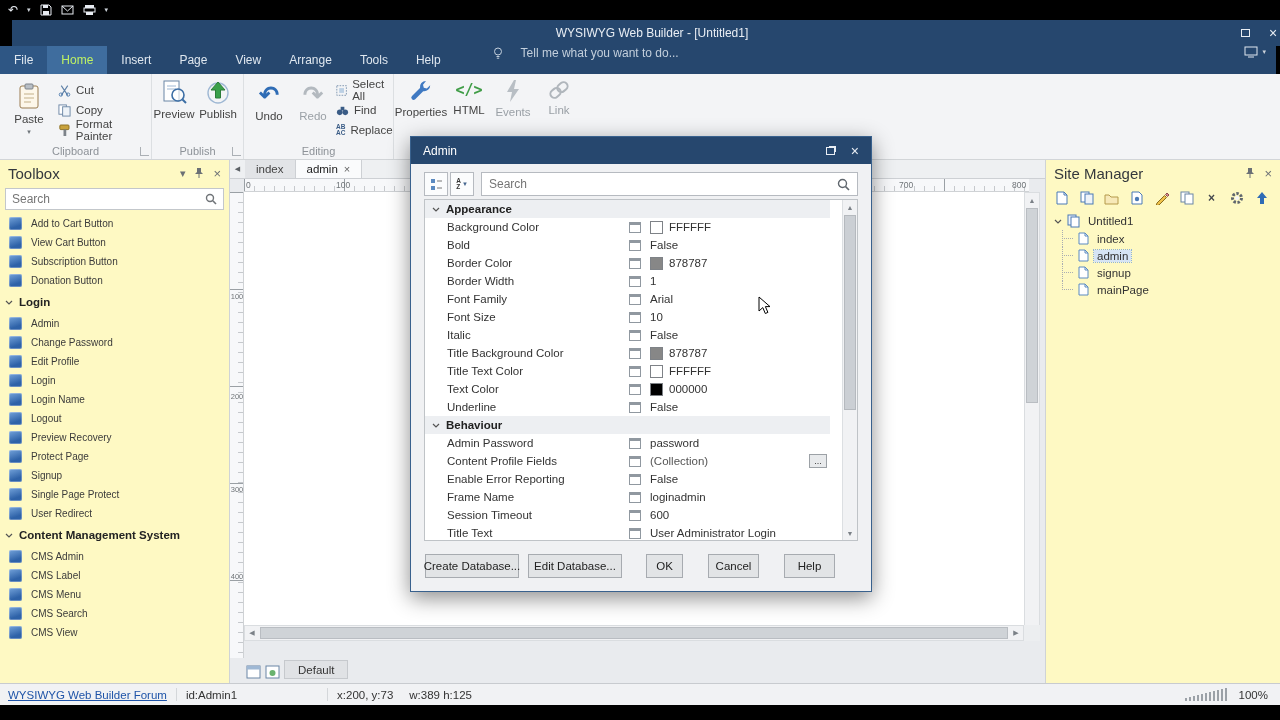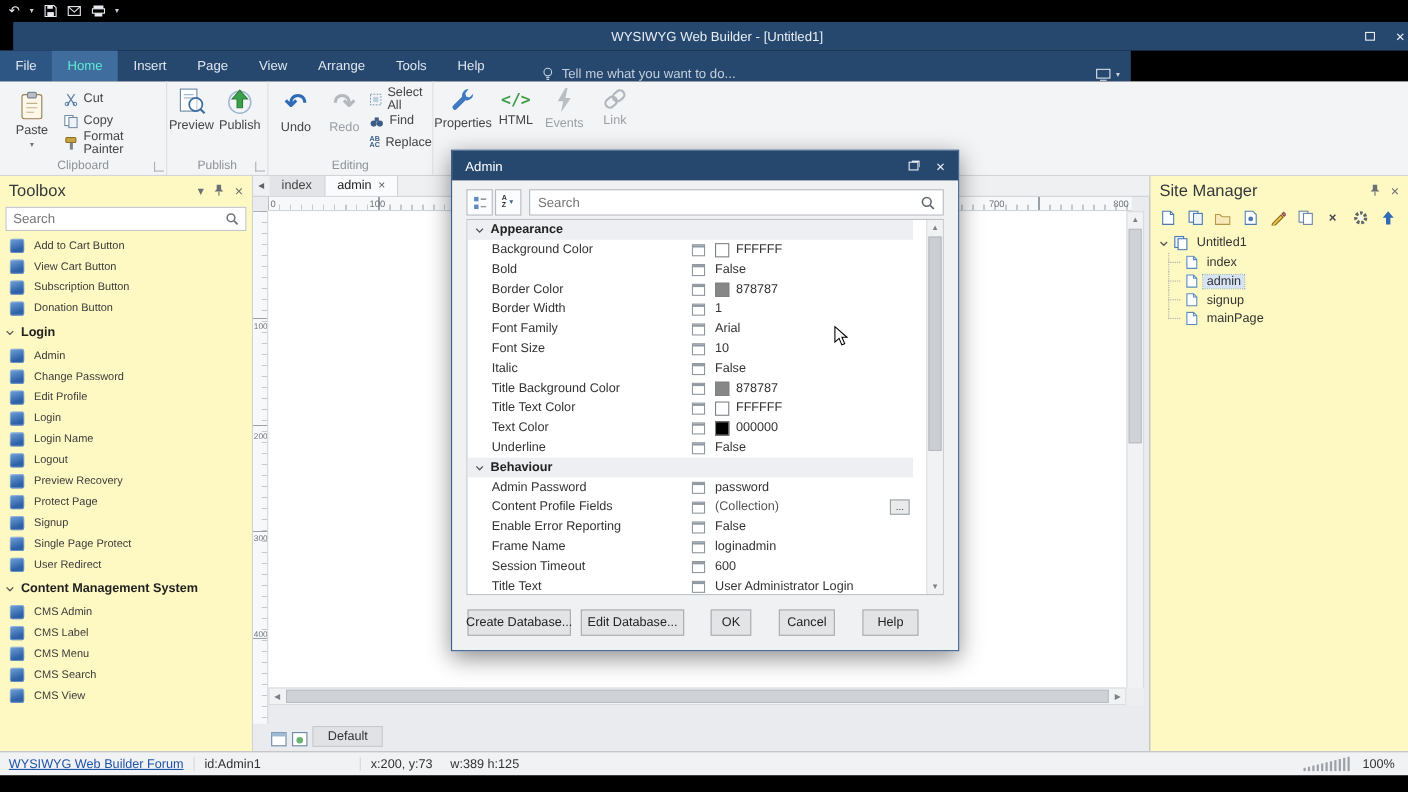--- a/index.html
+++ b/index.html
@@ -15,25 +15,25 @@
 
   
   #titlebar{left:12px;top:20px;width:1280px;height:26px;background:#26476e;color:#fff}
   #title-text{position:absolute;left:0;right:0;top:6px;text-align:center;font-size:12px;color:#e9eef4}
   .win-btn{position:absolute;top:4px;width:26px;height:18px;display:flex;align-items:center;justify-content:center;color:#e9eef4}
   #win-max{right:34px}
   #win-max .sq{width:9px;height:8px;border:1px solid #e9eef4}
   #win-close{right:6px;font-size:14px}
 
   
-  #menubar{left:0;top:46px;width:1028px;height:28px;background:#26476e;display:flex;align-items:flex-end;color:#dfe7ef;font-size:12px}
+  #menubar{left:0;top:46px;width:1276px;height:28px;background:#26476e;display:flex;align-items:flex-start;color:#dfe7ef;font-size:12px}
   .mtab{padding:0 14px;line-height:28px;white-space:nowrap}
   .mtab.file{background:#2e5684}
-  .mtab.active{background:#3f6d9e;color:#5eead4}
-  #tellme{display:flex;align-items:center;gap:8px;margin-left:38px;color:#c3cfdc}
+  .mtab.active{background:#3f6d9e;color:#bef264}
+  #tellme{display:flex;align-items:center;gap:18px;margin-left:38px;color:#c3cfdc}
   #mb-right{margin-left:auto;display:flex;align-items:center;gap:4px;padding-right:10px}
 
   
   #ribbon{left:0;top:74px;width:1280px;height:86px;background:#f3f4f6;border-bottom:1px solid #d2d5d8;display:flex}
   .rgroup{position:relative;height:100%;border-right:1px solid #dcdfe2}
   .glabel{position:absolute;bottom:2px;left:0;right:0;text-align:center;font-size:11px;color:#8d9298}
   .launcher{position:absolute;right:2px;bottom:3px;width:9px;height:9px;border-left:1px solid #9aa0a6;border-bottom:1px solid #9aa0a6;opacity:.8}
   .bigbtn{display:flex;flex-direction:column;align-items:center;padding-top:5px;font-size:11.5px;color:#444;gap:3px}
   .bigbtn .lbl{white-space:nowrap}
   .bigbtn.disabled{color:#9aa0a6}

